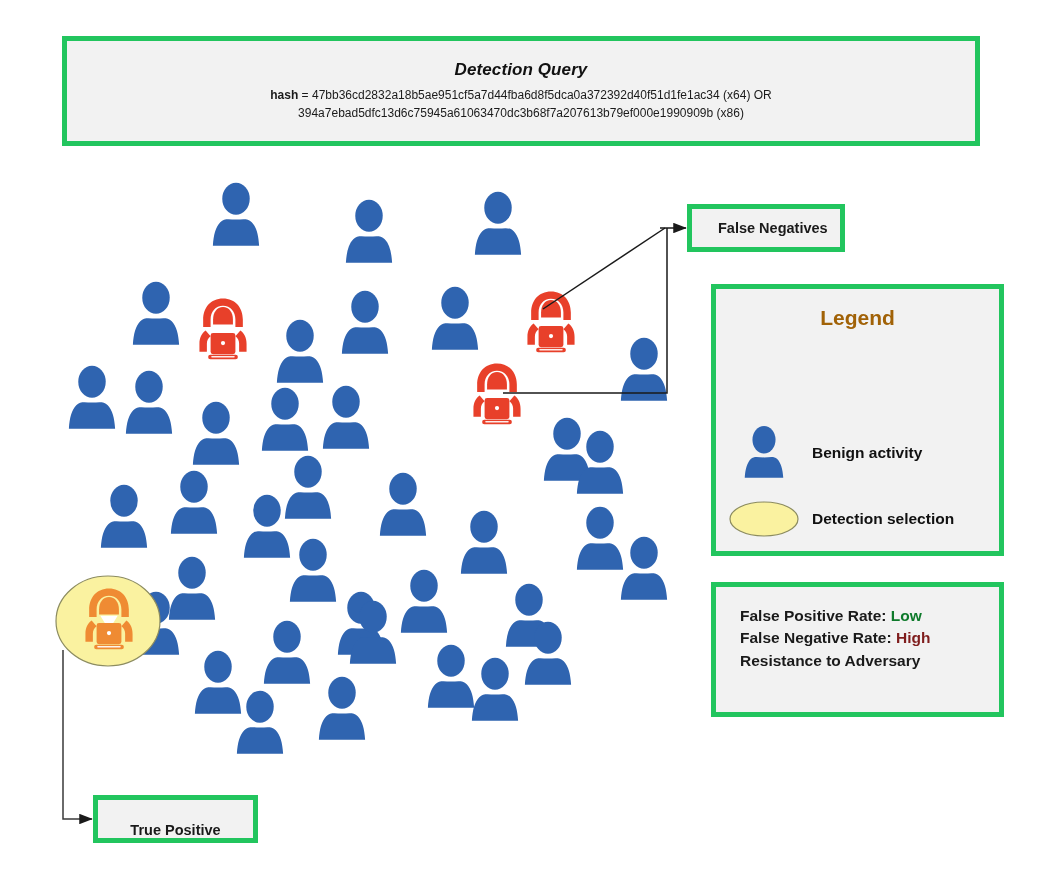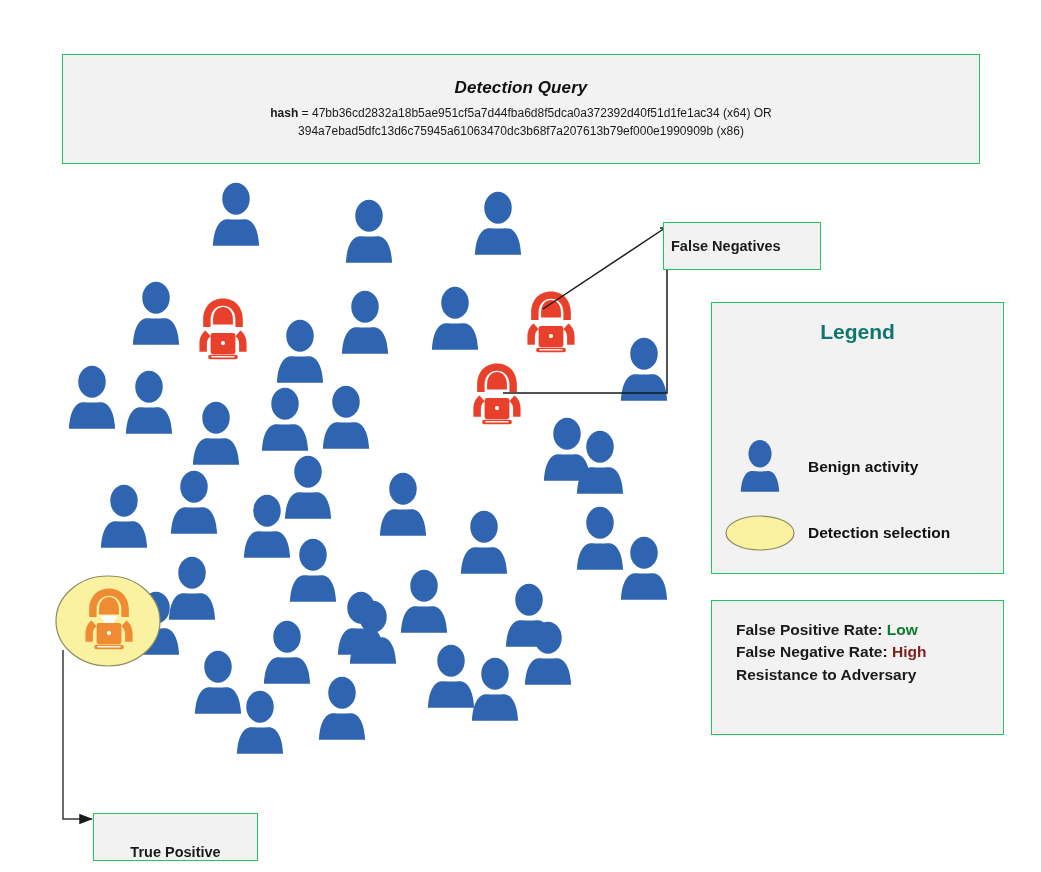--- a/index.html
+++ b/index.html
@@ -16,22 +16,21 @@
     height: 872px;
     background: #ffffff;
     overflow: hidden;
   }
 
   
   .box {
     position: absolute;
     box-sizing: border-box;
     background: #f2f2f2;
-    border: 1px solid #22c55e;
-    margin-top: 18px;
+    border: 5px solid #22c55e;
   }
 
   
   #query-panel {
     left: 62px;
     top: 36px;
     width: 918px;
     height: 110px;
     display: flex;
     flex-direction: column;
@@ -52,27 +51,27 @@
     color: #1a1a1a;
     text-align: center;
     line-height: 1.42;
     max-width: 880px;
     word-break: break-word;
   }
   #query-body .kw { font-weight: bold; }
 
   
   #fn-box {
-    left: 663px;
+    left: 687px;
     top: 204px;
     width: 158px;
     height: 48px;
     display: flex;
     align-items: center;
-    padding-left: 7px;
+    padding-left: 26px;
   }
   #fn-box .lbl, #tp-box .lbl {
     font-size: 14.5px;
     font-weight: bold;
     color: #1a1a1a;
   }
   #tp-box {
     left: 93px;
     top: 795px;
     width: 165px;
@@ -87,21 +86,21 @@
     left: 711px;
     top: 284px;
     width: 293px;
     height: 272px;
     padding: 0;
   }
   #legend-title {
     text-align: center;
     font-size: 21px;
     font-weight: bold;
-    color: #0f766e;
+    color: #a16207;
     margin-top: 17px;
   }
   .legend-row {
     position: absolute;
     display: flex;
     align-items: center;
     left: 0;
     width: 100%;
   }
   .legend-swatch {

